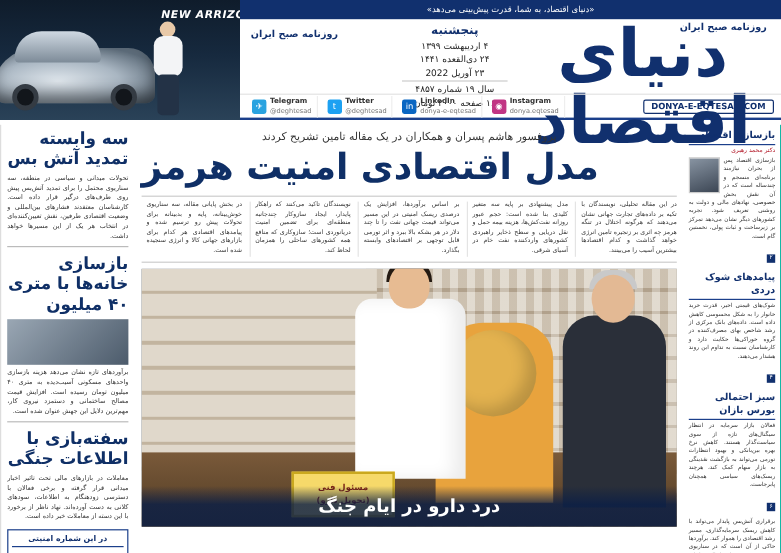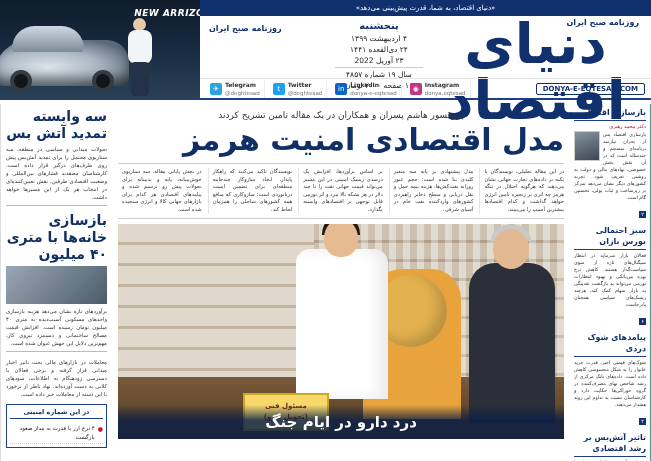--- a/index.html
+++ b/index.html
@@ -135,21 +135,21 @@
 
   
   .col-main {
     position:absolute; left:112px; top:104px; width:458px; bottom:0;
     padding:4px 6px;
   }
   .kicker {
     font-size:9px; color:#333; text-align:center; margin:2px 0 2px 0;
   }
   .headline {
-    font-size:30px; font-weight:bold; color:#0f2f66; text-align:right;
+    font-size:30px; font-weight:bold; color:#0f2f66; text-align:left;
     line-height:36px; margin:0 0 5px 0; letter-spacing:-.5px;
   }
   .lede-grid {
     display:flex; direction:rtl; gap:6px; border-top:1px solid #ccc;
     border-bottom:1px solid #ccc; padding:4px 0; margin-bottom:5px;
   }
   .lede-grid .cell {
     flex:1; font-size:5.2px; line-height:7.6px; color:#333; text-align:justify;
     border-left:1px solid #e4e4e4; padding-left:4px;
   }
@@ -334,20 +334,21 @@
     </div>
 
     <div class="teaser">
       <h3>بازسازی خانه‌ها با متری ۴۰ میلیون</h3>
       <div class="teaser-img"></div>
       <p>برآوردهای تازه نشان می‌دهد هزینه بازسازی واحدهای مسکونی آسیب‌دیده به متری ۴۰ میلیون تومان رسیده است. افزایش قیمت مصالح ساختمانی و دستمزد نیروی کار، مهم‌ترین دلایل این جهش عنوان شده است.</p>
       <div class="rule"></div>
     </div>
 
     <div class="teaser">
+      <h3>سفته‌بازی با اطلاعات جنگی</h3>
       <p>معاملات در بازارهای مالی تحت تاثیر اخبار میدانی قرار گرفته و برخی فعالان با دسترسی زودهنگام به اطلاعات، سود‌های کلانی به دست آورده‌اند. نهاد ناظر از برخورد با این دسته از معاملات خبر داده است.</p>
     </div>
 
     <div class="list-box">
       <div class="lb-title">در این شماره امنیتی</div>
       <ul>
         <li>
             <span class="bul">●</span>
             <span>۴ نرخ ارز با قدرت به مدار صعود بازگشت</span>
           </li>
@@ -395,32 +396,31 @@
 
     <div class="side-item clearfix">
       <div class="st">بازسازی اقتصاد</div>
       <div class="sauthor">دکتر محمد رهبری</div>
       <div class="thumb"></div>
       <div class="sbody">بازسازی اقتصاد پس از بحران نیازمند برنامه‌ای منسجم و چندساله است که در آن نقش بخش خصوصی، نهادهای مالی و دولت به روشنی تعریف شود. تجربه کشورهای دیگر نشان می‌دهد تمرکز بر زیرساخت و ثبات پولی، نخستین گام است.</div>
       <span class="sqr">۲</span>
     </div>
 
     <div class="side-item">
+      <div class="st">پیامدهای شوک دردی</div>
+      <div class="sbody">شوک‌های قیمتی اخیر، قدرت خرید خانوار را به شکل محسوسی کاهش داده است. داده‌های بانک مرکزی از رشد شاخص بهای مصرف‌کننده در گروه خوراکی‌ها حکایت دارد و کارشناسان نسبت به تداوم این روند هشدار می‌دهند.</div>
+      <span class="sqr">۴</span>
+    </div>
+
+    <div class="side-item">
       <div class="st">سبز احتمالی بورس بازان</div>
       <div class="sbody">فعالان بازار سرمایه در انتظار سیگنال‌های تازه از سوی سیاست‌گذار هستند. کاهش نرخ بهره بین‌بانکی و بهبود انتظارات تورمی می‌تواند به بازگشت نقدینگی به بازار سهام کمک کند، هرچند ریسک‌های سیاسی همچنان پابرجاست.</div>
       <span class="sqr">۶</span>
     </div>
 
     <div class="side-item">
-      <div class="st">پیامدهای شوک دردی</div>
-      <div class="sbody">شوک‌های قیمتی اخیر، قدرت خرید خانوار را به شکل محسوسی کاهش داده است. داده‌های بانک مرکزی از رشد شاخص بهای مصرف‌کننده در گروه خوراکی‌ها حکایت دارد و کارشناسان نسبت به تداوم این روند هشدار می‌دهند.</div>
-      <span class="sqr">۴</span>
-    </div>
-
-    <div class="side-item">
-      <div class="st">تاثیر آتش‌بس بر رشد اقتصادی</div>
       <div class="sbody">برقراری آتش‌بس پایدار می‌تواند با کاهش ریسک سرمایه‌گذاری، مسیر رشد اقتصادی را هموار کند. برآوردها حاکی از آن است که در سناریوی مثبت، نرخ رشد تولید ناخالص داخلی تا یک واحد درصد افزایش می‌یابد.</div>
 
     </div>
 
   </div>
 
 </div>
 
 </body></html>

